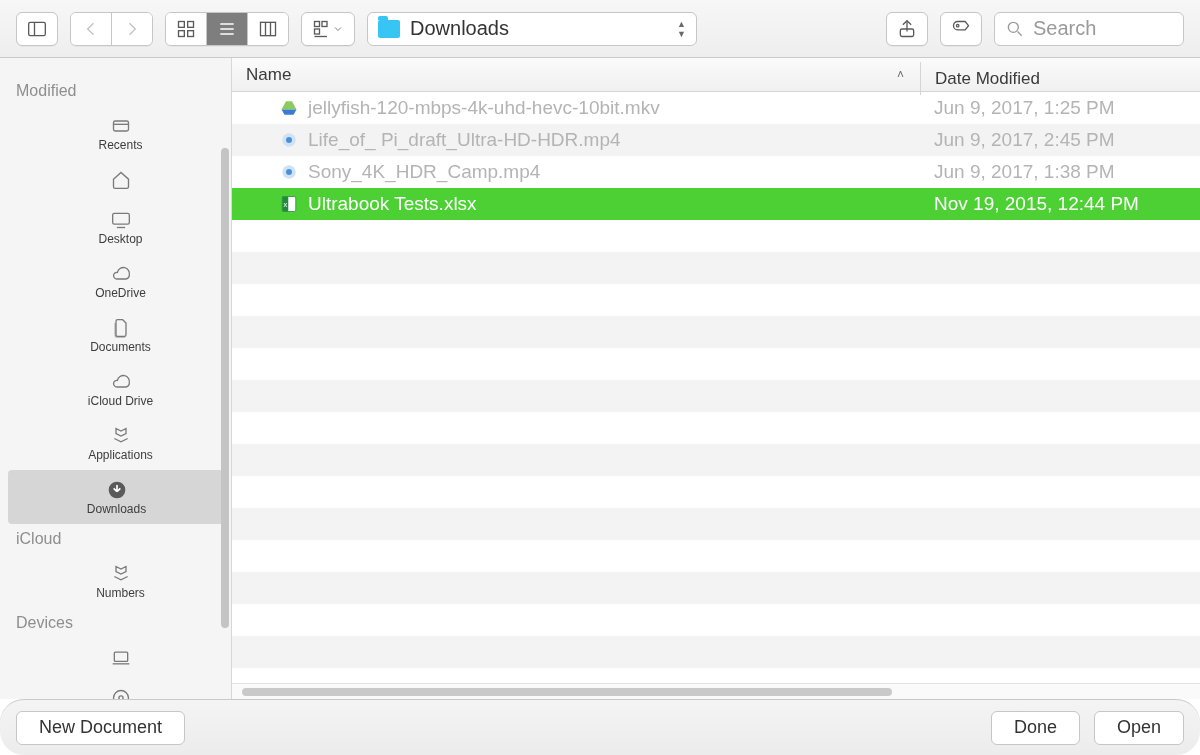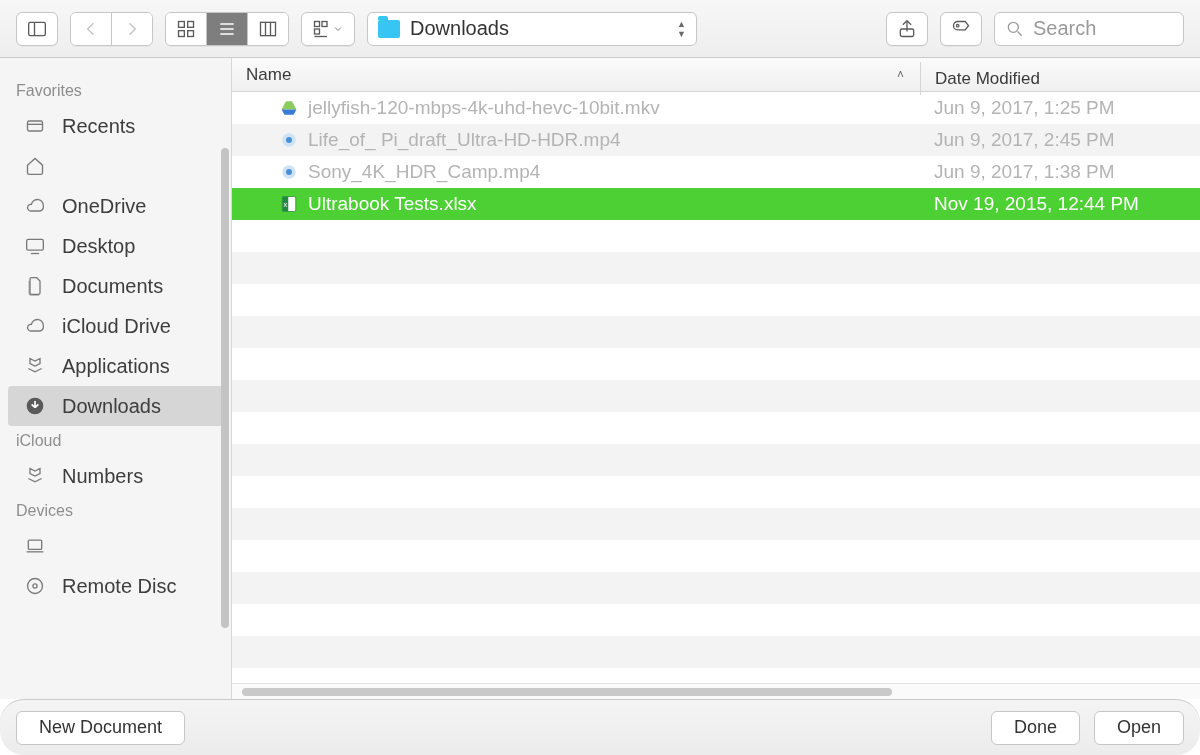--- a/index.html
+++ b/index.html
@@ -86,24 +86,25 @@
   border-right: 1px solid #d7d7d7;
   overflow-y: auto;
   padding-top: 18px;
   position: relative;
 }
 .sb-section-label {
   font-size: 16px; color: #8e8e8e;
   padding: 6px 16px 6px 16px;
 }
 .sb-item {
-  display: flex; align-items: center; gap: 14px;
+  display: flex; align-items: center; 
   padding: 8px 12px 8px 22px;
-  font-size: 20px; color: #3d3d3d;
+  font-size: 12px; color: #3d3d3d;
   cursor: default;
+  flex-direction: column;
 }
 .sb-item .sic { width: 26px; height: 24px; display:flex; align-items:center; justify-content:center; color:#7a7a7a; }
 .sb-item.selected { background: #d6d6d6; border-radius: 4px; margin: 0 8px; padding-left: 14px; }
 .sb-item.selected .sic { color: #5a5a5a; }
 .sb-scroll-thumb {
   position: absolute; right: 2px; top: 90px; width: 8px; height: 480px;
   background: #c4c4c4; border-radius: 4px;
 }
 
 
@@ -244,54 +245,54 @@
           <line x1="20" y1="20" x2="15" y2="15"></line>
         </svg>
       <span>Search</span>
     </div>
   </div>
 
   <div class="body">
 
     <div class="sidebar" id="sidebar">
       <div class="sb-scroll-thumb"></div>
-    <div class="sb-section-label">Favorites</div>
+    <div class="sb-section-label">Modified</div>
         <div class="sb-item">
           <span class="sic">
             <svg class="ic" viewBox="0 0 24 24">
               <rect x="3" y="6" width="18" height="12" rx="2"></rect>
               <line x1="3" y1="10" x2="21" y2="10"></line>
             </svg>
           </span>
           <span>Recents</span>
         </div>
         <div class="sb-item">
           <span class="sic">
             <svg class="ic" viewBox="0 0 24 24">
               <path d="M3 11l9-8 9 8v9a2 2 0 0 1-2 2H5a2 2 0 0 1-2-2z"></path>
             </svg>
           </span>
           <span></span>
         </div>
         <div class="sb-item">
           <span class="sic">
             <svg class="ic" viewBox="0 0 24 24">
-              <path d="M18 18H7a4 4 0 1 1 .7-7.95A6 6 0 0 1 22 13a5 5 0 0 1-4 5z"></path>
-            </svg>
-          </span>
-          <span>OneDrive</span>
-        </div>
-        <div class="sb-item">
-          <span class="sic">
-            <svg class="ic" viewBox="0 0 24 24">
               <rect x="2" y="4" width="20" height="13" rx="2"></rect>
               <line x1="7" y1="21" x2="17" y2="21"></line>
             </svg>
           </span>
           <span>Desktop</span>
+        </div>
+        <div class="sb-item">
+          <span class="sic">
+            <svg class="ic" viewBox="0 0 24 24">
+              <path d="M18 18H7a4 4 0 1 1 .7-7.95A6 6 0 0 1 22 13a5 5 0 0 1-4 5z"></path>
+            </svg>
+          </span>
+          <span>OneDrive</span>
         </div>
         <div class="sb-item">
           <span class="sic">
             <svg class="ic" viewBox="0 0 24 24">
               <path d="M8 2h6l4 4v14a2 2 0 0 1-2 2H8a2 2 0 0 1-2-2V4a2 2 0 0 1 2-2z"></path>
               <path d="M5 6v15a2 2 0 0 0 2 2h10" stroke-opacity=".6"></path>
             </svg>
           </span>
           <span>Documents</span>
         </div>

